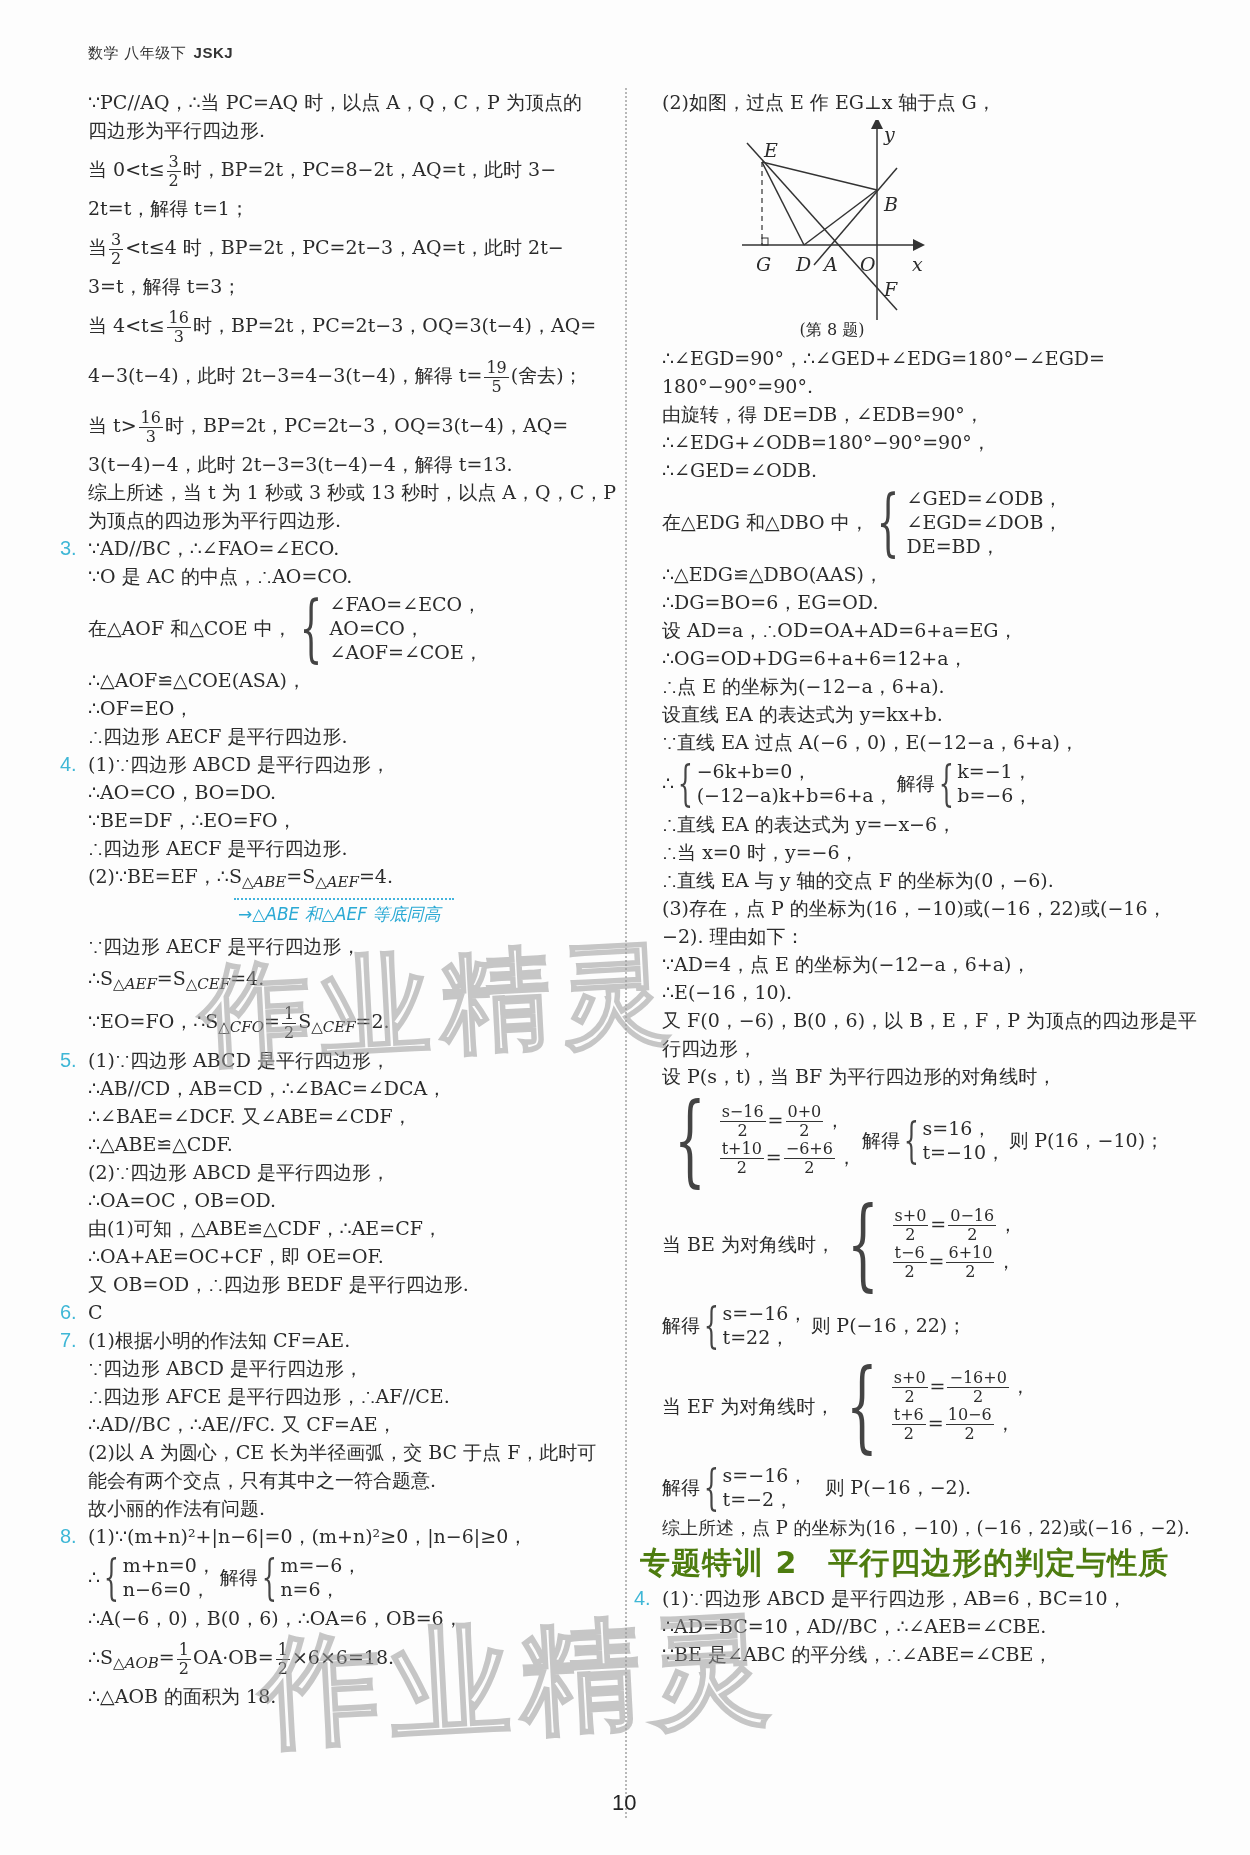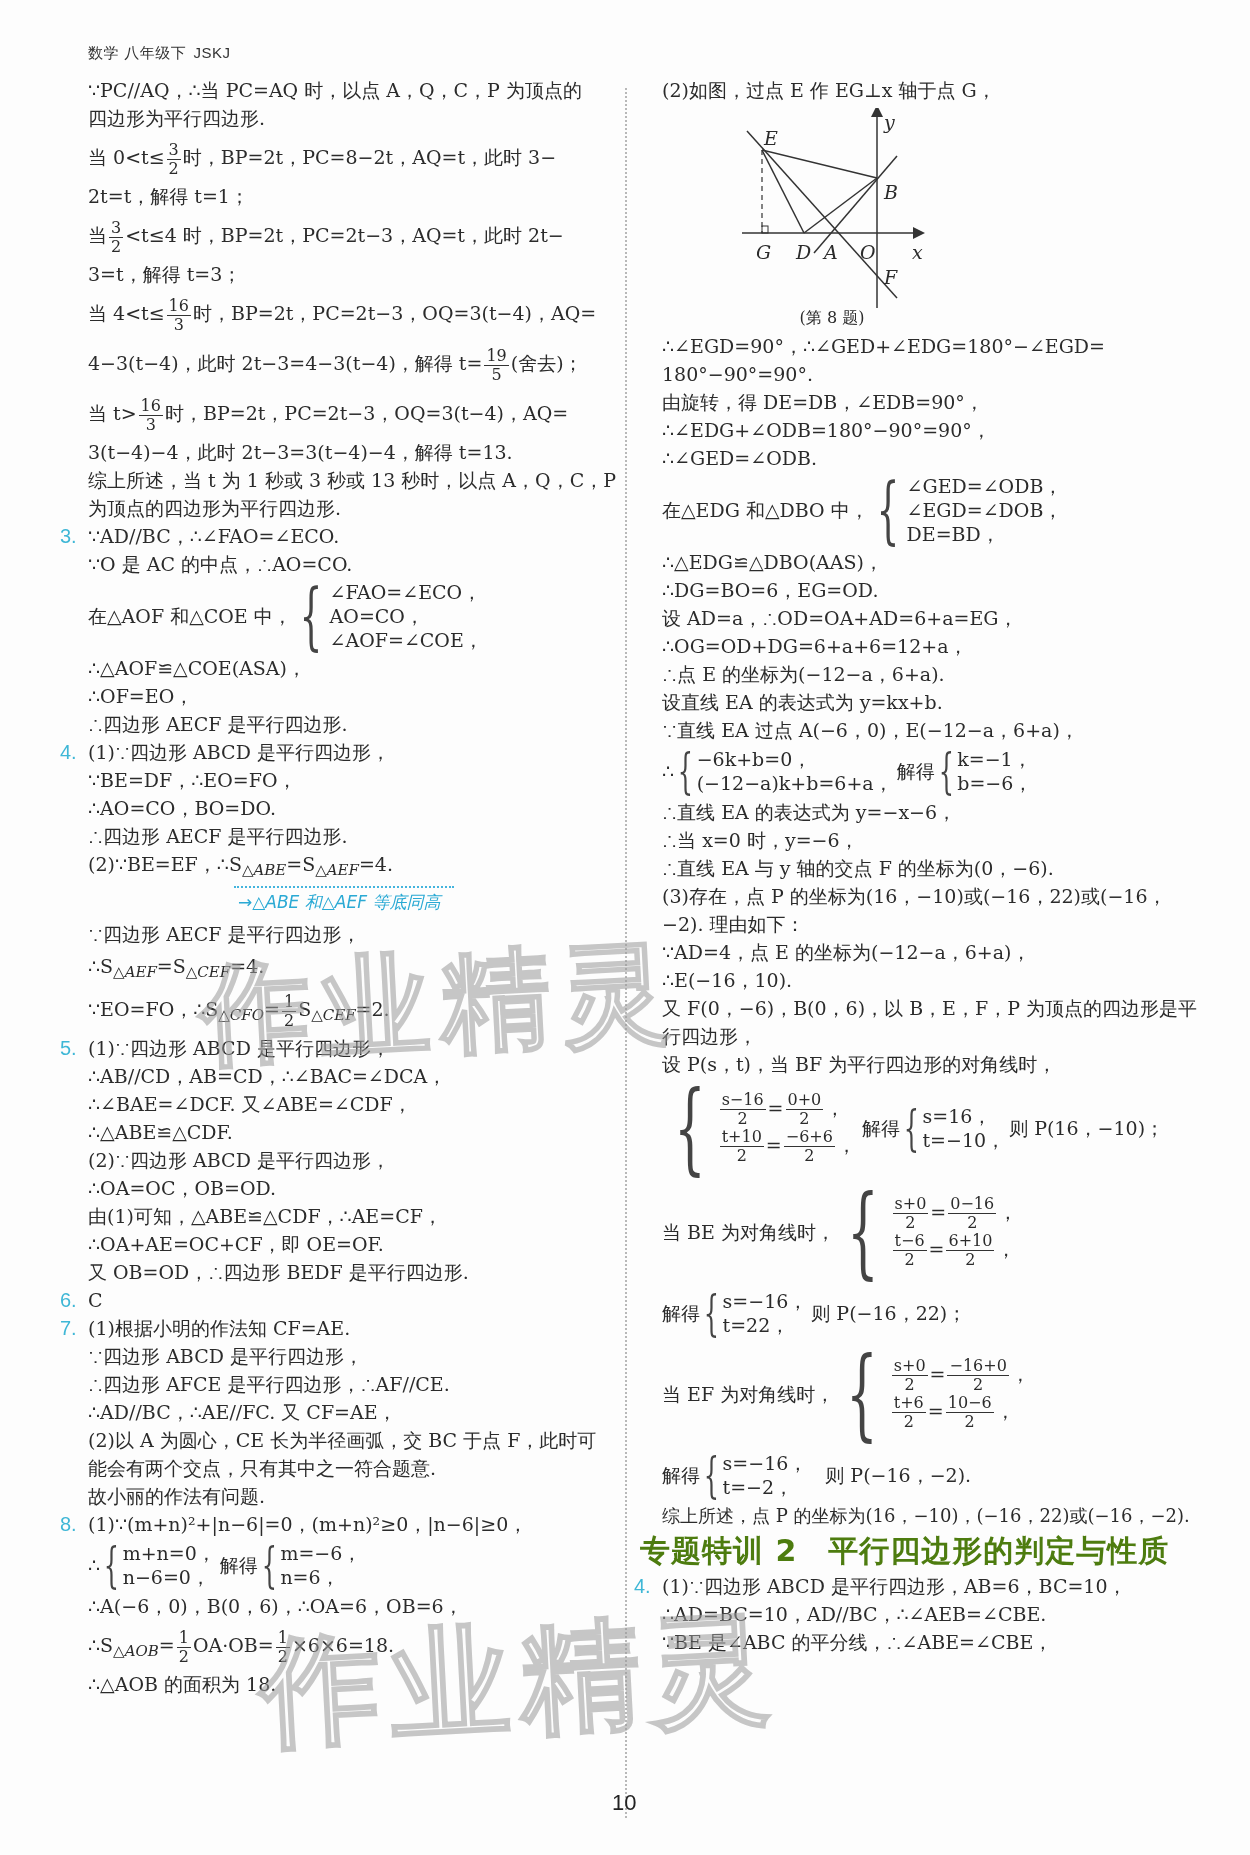--- a/index.html
+++ b/index.html
@@ -1,22 +1,22 @@
 <!DOCTYPE html>
 <html><head>
 <meta charset="utf-8">
 <style>
   html,body{margin:0;padding:0;background:#fdfdfd;}
   body{width:1250px;height:1855px;position:relative;overflow:hidden;
        font-family:"DejaVu Serif","Liberation Serif",serif;color:#2b2b2b;}
   .header{position:absolute;left:88px;top:44px;font-family:"DejaVu Sans","Liberation Sans",sans-serif;
           font-size:15px;color:#333;letter-spacing:0.5px;}
-  .header .code{font-family:"Liberation Sans",sans-serif;font-weight:normal;margin-left:2px;}
+  .header .code{font-family:"Liberation Sans",sans-serif;font-weight:bold;margin-left:2px;}
   .divider{position:absolute;left:625px;top:88px;height:1730px;border-left:2px dotted #b8b8b8;}
-  .col{position:absolute;top:76px;font-size:19px;line-height:28px;}
+  .col{position:absolute;top:88px;font-size:19px;line-height:28px;}
   .col.left{left:88px;width:520px;}
   .col.right{left:662px;width:530px;}
   .line{white-space:nowrap;position:relative;}
   .num{position:absolute;left:-28px;color:#3fb7d6;font-family:"Liberation Sans",sans-serif;font-size:20px;}
   .i{font-style:italic;}
   .frac{display:inline-block;vertical-align:middle;text-align:center;font-size:16px;line-height:18px;margin:0 2px;}
   .frac .n{display:block;border-bottom:1px solid #333;padding:0 2px;}
   .frac .d{display:block;padding:0 2px;}
   .tall{height:50px;line-height:50px;}
   .sys{display:inline-flex;align-items:center;vertical-align:middle;}
@@ -89,22 +89,22 @@
         </span>
       </span>
   </div>
   <div class="line">∴△AOF≌△COE(ASA)，</div>
   <div class="line">∴OF=EO，</div>
   <div class="line">∴四边形 AECF 是平行四边形.</div>
 
   <div class="line">
     <span class="num">4.</span><span>(1)∵四边形 ABCD 是平行四边形，</span>
   </div>
+  <div class="line">∴AO=CO，BO=DO.</div>
   <div class="line">∵BE=DF，∴EO=FO，</div>
-  <div class="line">∴AO=CO，BO=DO.</div>
   <div class="line">∴四边形 AECF 是平行四边形.</div>
   <div class="line">
     <span>(2)∵BE=EF，∴S</span><span class="sub">△ABE</span><span>=S</span><span class="sub">△AEF</span><span>=4.</span>
     <div class="wavy"></div>
   </div>
   <div class="line note" style="padding-left:150px;height:36px;line-height:36px;">→△ABE 和△AEF 等底同高</div>
   <div class="line">∵四边形 AECF 是平行四边形，</div>
   <div class="line" style="height:36px;line-height:36px;">
     <span>∴S</span><span class="sub">△AEF</span><span>=S</span><span class="sub">△CEF</span><span>=4.</span>
   </div>

